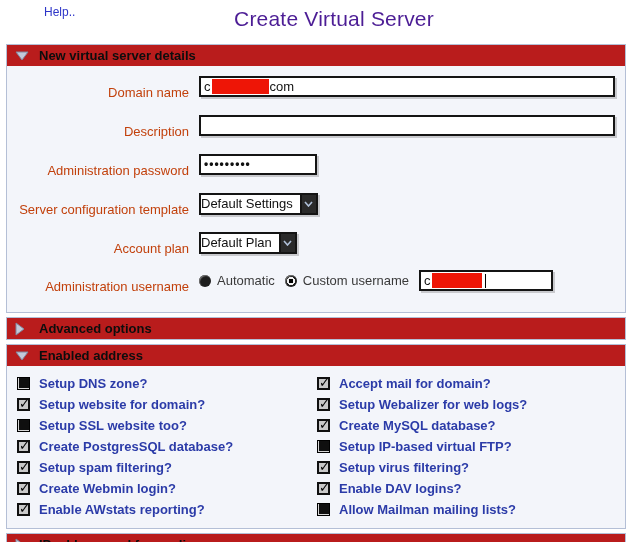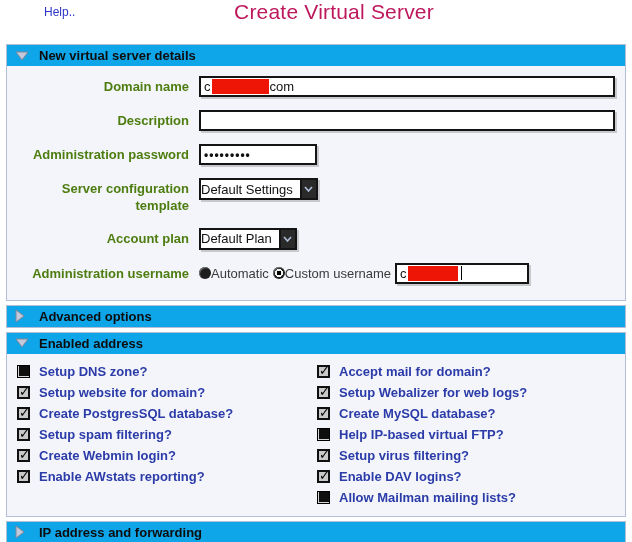--- a/index.html
+++ b/index.html
@@ -9,41 +9,41 @@
     font-family:"Liberation Sans","DejaVu Sans",sans-serif;
     font-size:13px; color:#111;
   }
   
   .topbar { position:relative; height:40px;margin-left:36px; }
   .help-link {
     position:absolute; left:8px; top:5px;
     color:#2d35c8; font-size:12px; text-decoration:none; cursor:pointer;
   }
   .page-title {
-    text-align:center; 
-    font-size:21px; color:#be185d; letter-spacing:.2px;
+    text-align:center; padding-top:7px;
+    font-size:21px; color:#4c1d95; letter-spacing:.2px;
   }
   
   .sections { margin:4px 6px 0 6px; }
   .section { border:1px solid #b4bfd6; margin-bottom:4px; background:#f3f5fa; }
   .sec-hd {
-    background:#0ea5e9; display:flex; align-items:center;
+    background:#b91c1c; display:flex; align-items:center;
     padding:3px 8px; min-height:20px; cursor:pointer;
   }
   .sec-hd .arrow { width:14px; margin-right:10px; display:flex; align-items:center; }
   .sec-hd .ttl { font-weight:bold; font-size:13px; color:#0d0d0d; }
   .sec-body { background:#f3f5fa; }
 
   
   .details-body { padding:10px 8px 12px 8px; }
   .frow { display:flex; align-items:flex-start; margin-bottom:13px; }
   .frow:last-child { margin-bottom:4px; }
   .flabel {
     width:184px; flex-shrink:0; text-align:right; padding-right:10px; padding-top:3px;
-    color:#4d7c0f; font-weight:bold; line-height:1.3;
+    color:#c2410c; font-weight:normal; line-height:1.3;margin-top:6px;
   }
   .fctl { flex:1; display:flex; align-items:center; }
 
   .tinput {
     background:#fff; border:2px solid #141414;
     height:21px; display:flex; align-items:center; padding:0 3px;
     box-shadow:2px 2px 0 rgba(120,120,120,.35);
     font-size:13px; color:#111; cursor:text;
   }
   .w-full  { width:416px; }
@@ -60,21 +60,21 @@
     border:2px solid #141414; height:22px;
     box-shadow:2px 2px 0 rgba(120,120,120,.35); cursor:pointer;
   }
   .fselect .sel-txt { display:flex; align-items:center; padding:0 7px 0 0; }
   .fselect .sel-btn {
     width:16px; background:#2a2a2a; border-left:2px solid #141414;
     display:flex; align-items:center; justify-content:center;
   }
 
   
-  .radio-row { display:flex; align-items:center; color:#3a3a3a; }
+  .radio-row { display:flex; align-items:center; gap:6px; color:#3a3a3a; }
   .radio {
     width:12px; height:12px; border-radius:50%; background:#1d1d1d;
     box-shadow:inset 1px 1px 1px #777; flex-shrink:0; cursor:pointer;
   }
   .radio.on {
     background:radial-gradient(circle at 50% 50%, #000 0 2.5px, #f2f2f2 2.5px 4.2px, #1d1d1d 4.2px);
   }
   .radio-lbl { margin-right:4px; cursor:pointer; }
 
   
@@ -209,20 +209,24 @@
       <div>
         <div class="feat">
             <span class="cb off"></span>
             <span class="flbl">Setup DNS zone?</span>
           </div>
         <div class="feat">
             <span class="cb on"></span>
             <span class="flbl">Setup website for domain?</span>
           </div>
         <div class="feat">
+            <span class="cb off"></span>
+            <span class="flbl">Setup SSL website too?</span>
+          </div>
+        <div class="feat">
             <span class="cb on"></span>
             <span class="flbl">Create PostgresSQL database?</span>
           </div>
         <div class="feat">
             <span class="cb on"></span>
             <span class="flbl">Setup spam filtering?</span>
           </div>
         <div class="feat">
             <span class="cb on"></span>
             <span class="flbl">Create Webmin login?</span>
@@ -240,21 +244,21 @@
         <div class="feat">
             <span class="cb on"></span>
             <span class="flbl">Setup Webalizer for web logs?</span>
           </div>
         <div class="feat">
             <span class="cb on"></span>
             <span class="flbl">Create MySQL database?</span>
           </div>
         <div class="feat">
             <span class="cb off"></span>
-            <span class="flbl">Help IP-based virtual FTP?</span>
+            <span class="flbl">Setup IP-based virtual FTP?</span>
           </div>
         <div class="feat">
             <span class="cb on"></span>
             <span class="flbl">Setup virus filtering?</span>
           </div>
         <div class="feat">
             <span class="cb on"></span>
             <span class="flbl">Enable DAV logins?</span>
           </div>
         <div class="feat">

